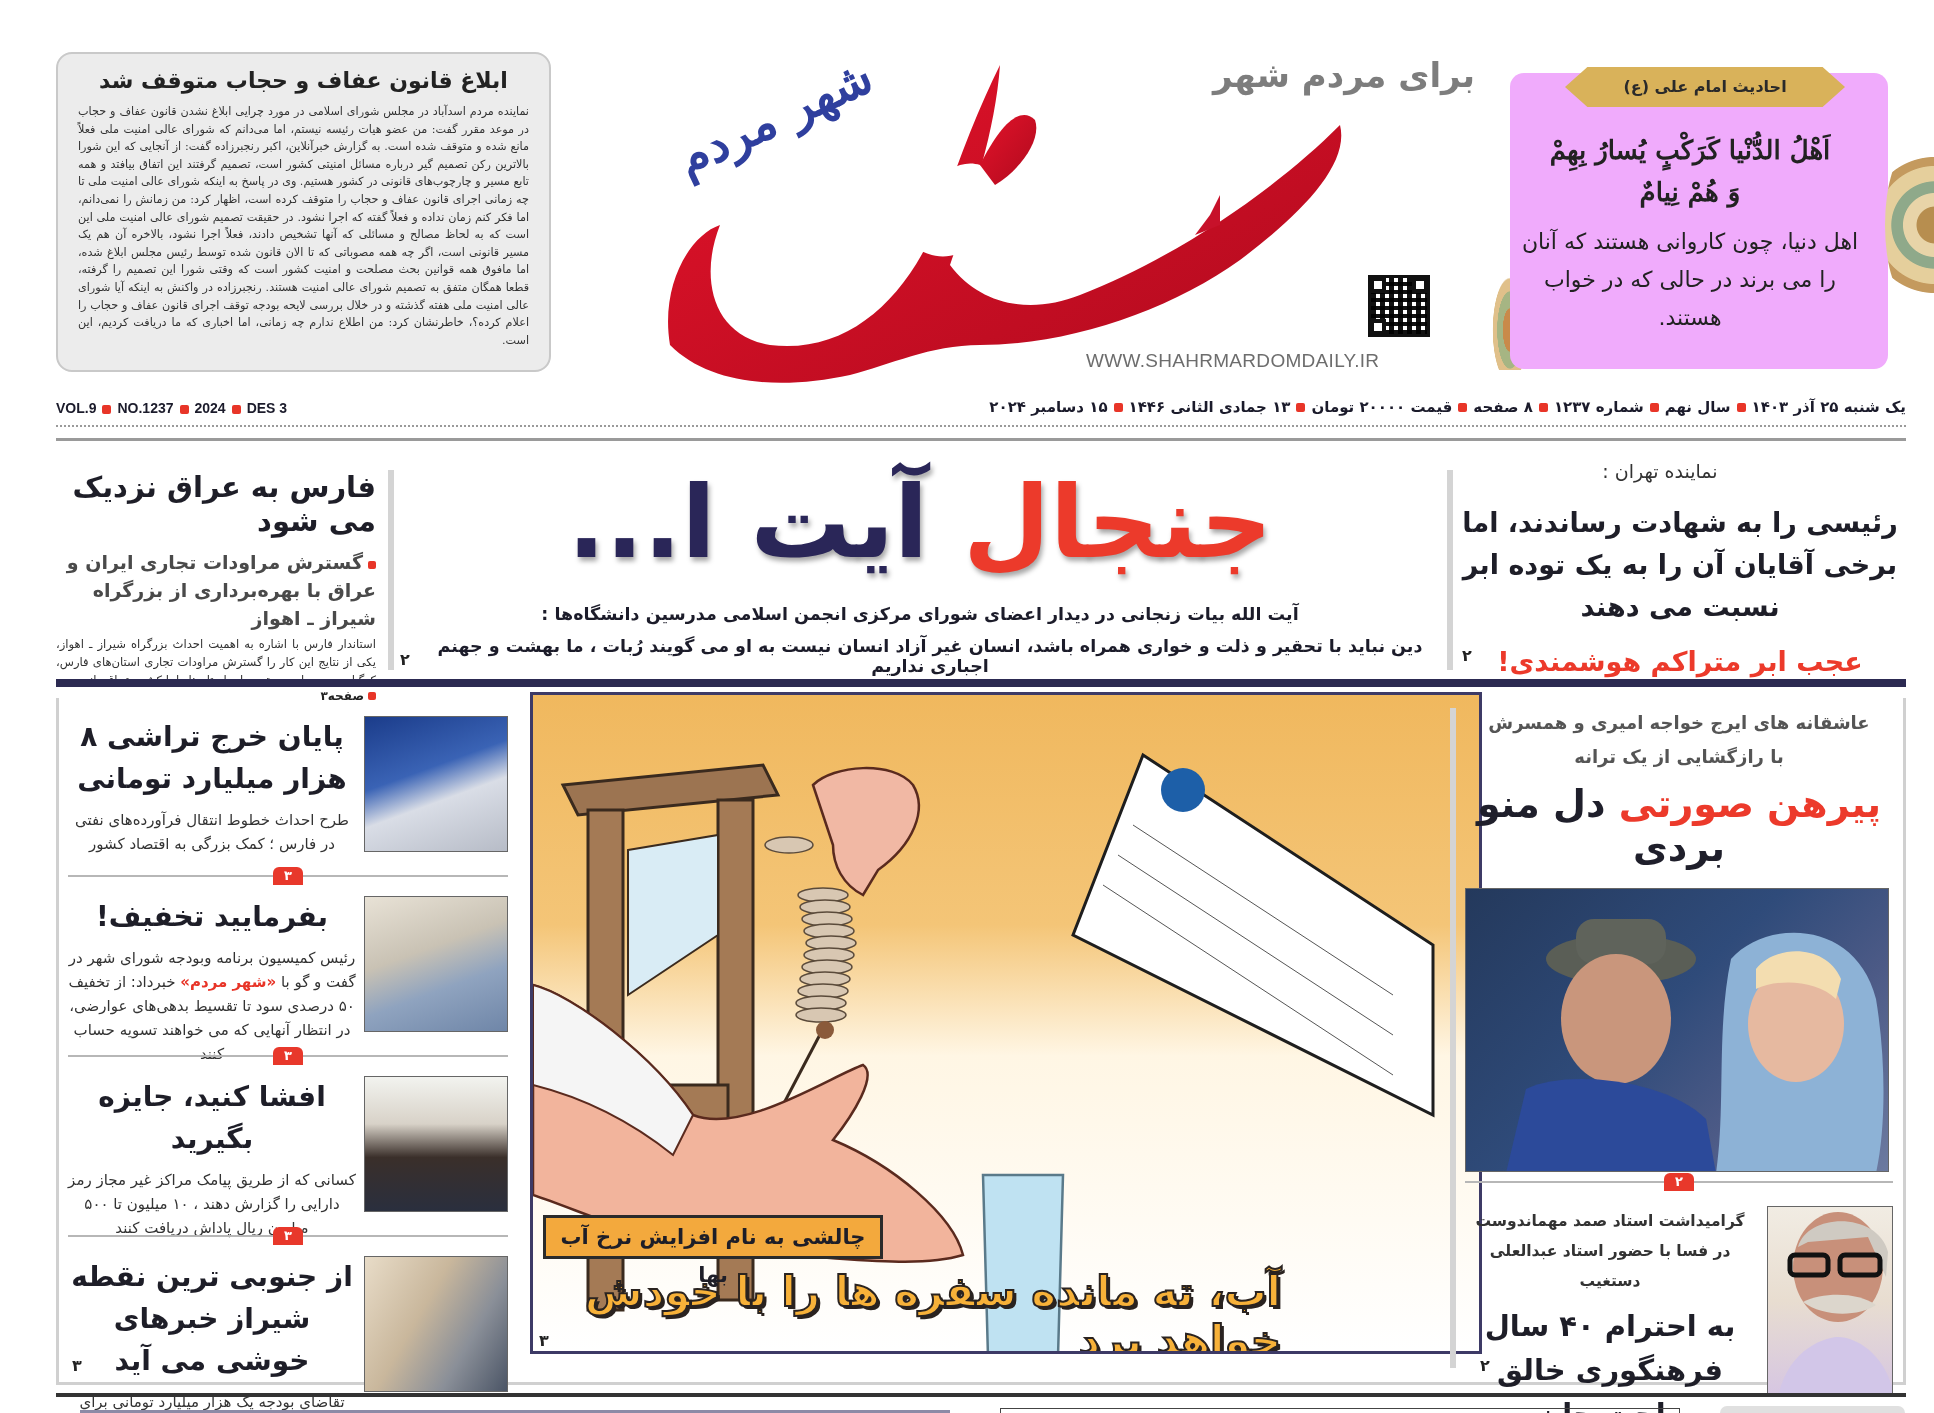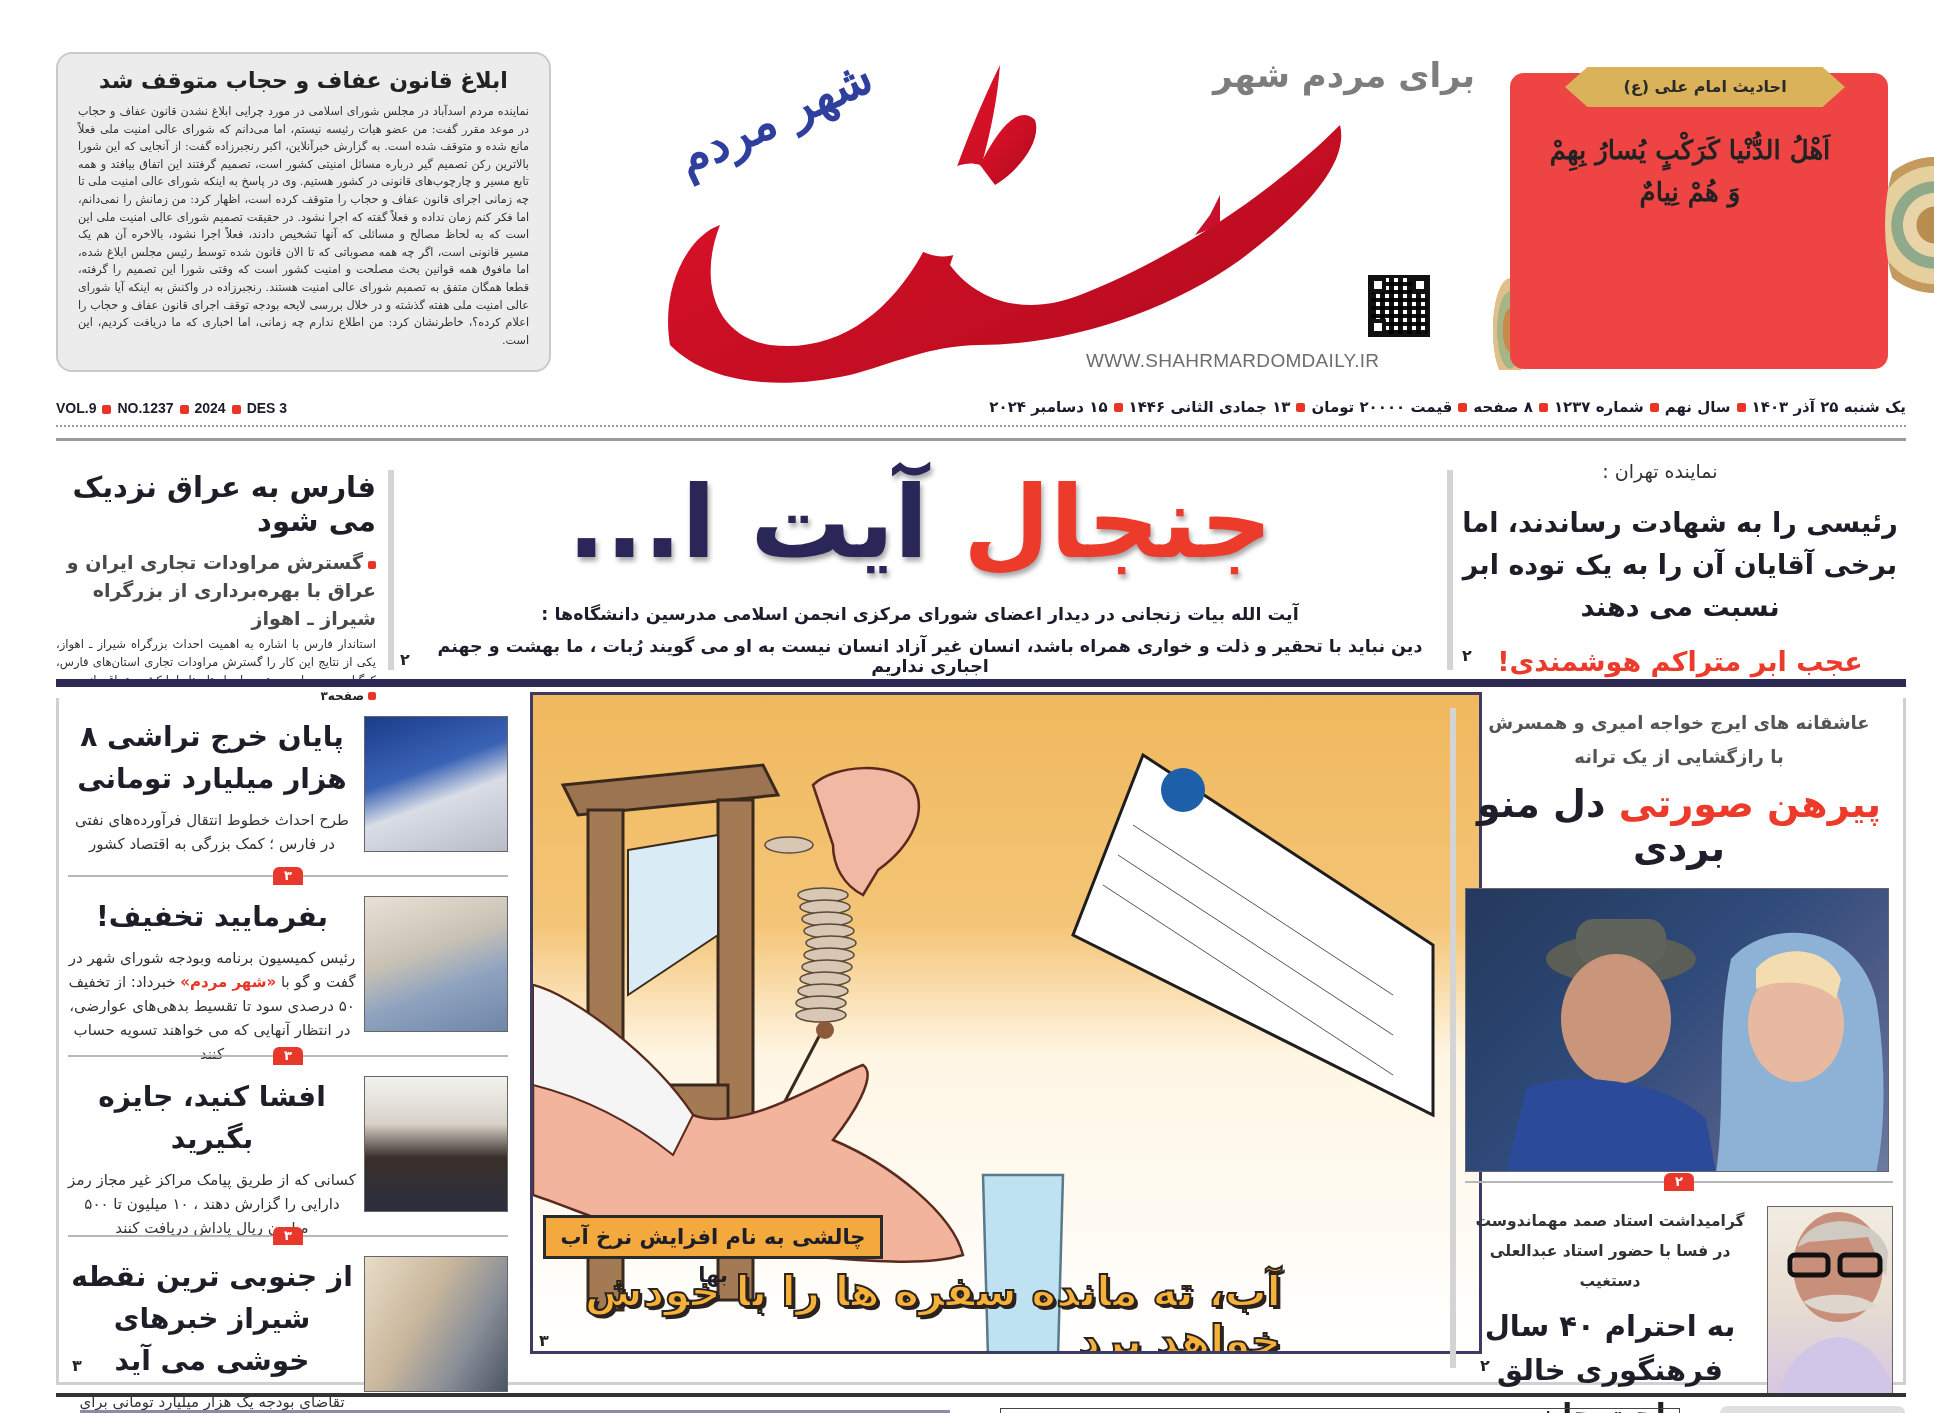--- a/index.html
+++ b/index.html
@@ -16,21 +16,21 @@
   #masthead { left: 650px; top: 45px; width: 850px; height: 340px; }
   #tagline { right: 25px; top: 10px; font-size: 34px; color: #7d7d7d; direction: rtl; font-weight: bold; }
   #logo-svg { left: 0; top: 0; }
   #qr { left: 718px; top: 230px; width: 62px; height: 62px; background:
       repeating-linear-gradient(90deg, #111 0 5px, #fff 5px 9px),
       repeating-linear-gradient(0deg, #111 0 4px, #fff 4px 8px); background-blend-mode: multiply; border: 3px solid #111; }
   #qr .corner { position: absolute; width: 16px; height: 16px; border: 4px solid #111; background: #fff; }
   #website { left: 436px; top: 305px; font-size: 19px; color: #6d6d6d; letter-spacing: 0.3px; font-family: "Liberation Sans", sans-serif; }
 
   
-  #hadith { left: 1510px; top: 73px; width: 378px; height: 296px; background: #ef4444; border-radius: 14px; }
+  #hadith { left: 1510px; top: 73px; width: 378px; height: 296px; background: #f0abfc; border-radius: 14px; }
   #hadith-banner { left: 55px; top: -6px; width: 280px; height: 40px; background: #d9b25a;
       clip-path: polygon(8% 0, 92% 0, 100% 50%, 92% 100%, 8% 100%, 0 50%); }
   #hadith-banner span { display: block; text-align: center; line-height: 40px; font-size: 16px; font-weight: bold; color: #2a2a2a; direction: rtl; }
   #hadith-arabic { left: 10px; top: 56px; width: 340px; font-size: 26px; line-height: 42px; font-weight: bold; color: #222; direction: rtl; text-align: center; font-family: "DejaVu Serif", serif; }
   #hadith-persian { left: 10px; top: 150px; width: 340px; font-size: 22px; line-height: 38px; color: #222; direction: rtl; text-align: center; }
   #ornament-right { left: 1885px; top: 150px; width: 50px; height: 150px; border-radius: 50% 0 0 50%; background:
       radial-gradient(circle at 100% 50%, #b78e4f 0 20%, #e8d4a8 21% 35%, #8fa98a 36% 48%, #e5cf9c 49% 65%, #c49a5e 66% 75%, transparent 76%); }
   #ornament-left { left: 1490px; top: 270px; width: 40px; height: 100px; background:
       radial-gradient(ellipse at 50% 60%, #c98a4a 0 25%, #a6b583 26% 45%, #e0c08a 46% 60%, transparent 62%); }
 
@@ -137,20 +137,21 @@
 
 <div id="ornament-left" class="abs"></div>
 <div id="hadith" class="abs">
   <div id="hadith-banner" class="abs">
     <span>احادیث امام علی (ع)</span>
   </div>
   <div id="hadith-arabic" class="abs">
     <div>اَهْلُ الدُّنْیا کَرَکْبٍ یُسارُ بِهِمْ</div>
     <div>وَ هُمْ نِیامٌ</div>
   </div>
+  <div id="hadith-persian" class="abs">اهل دنیا، چون کاروانی هستند که آنان را می برند در حالی که در خواب هستند.</div>
 </div>
 <div id="ornament-right" class="abs"></div>
 
 <div id="datebar" class="abs">
   <div id="date-fa" class="abs">
     <span>یک شنبه ۲۵ آذر ۱۴۰۳</span><span class="sep"></span><span>سال نهم</span><span class="sep"></span><span>شماره ۱۲۳۷</span><span class="sep"></span><span>۸ صفحه</span><span class="sep"></span><span>قیمت ۲۰۰۰۰ تومان</span><span class="sep"></span><span>۱۳ جمادی الثانی ۱۴۴۶</span><span class="sep"></span><span>۱۵ دسامبر ۲۰۲۴</span>
   </div>
   <div id="date-en" class="abs">
     <span>VOL.9</span><span class="sep"></span><span>NO.1237</span><span class="sep"></span><span>2024</span><span class="sep"></span><span>DES 3</span>
   </div>

